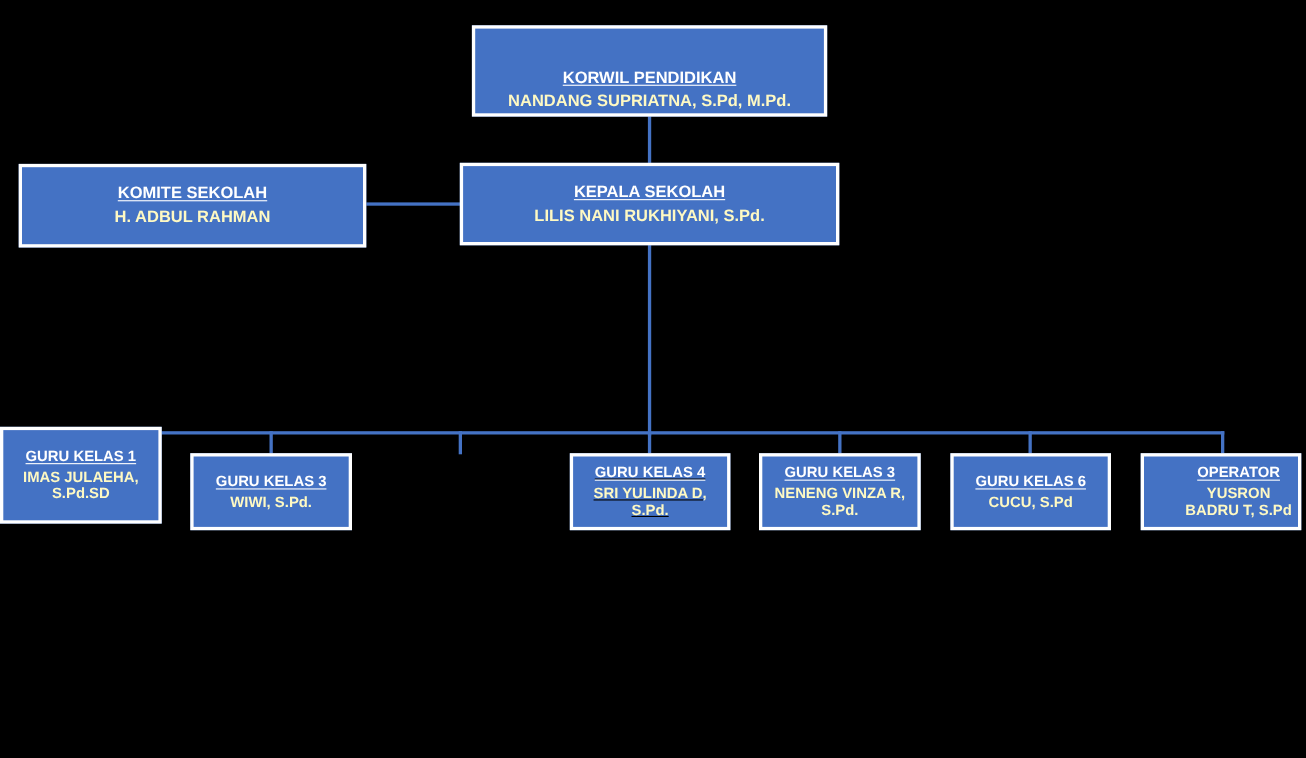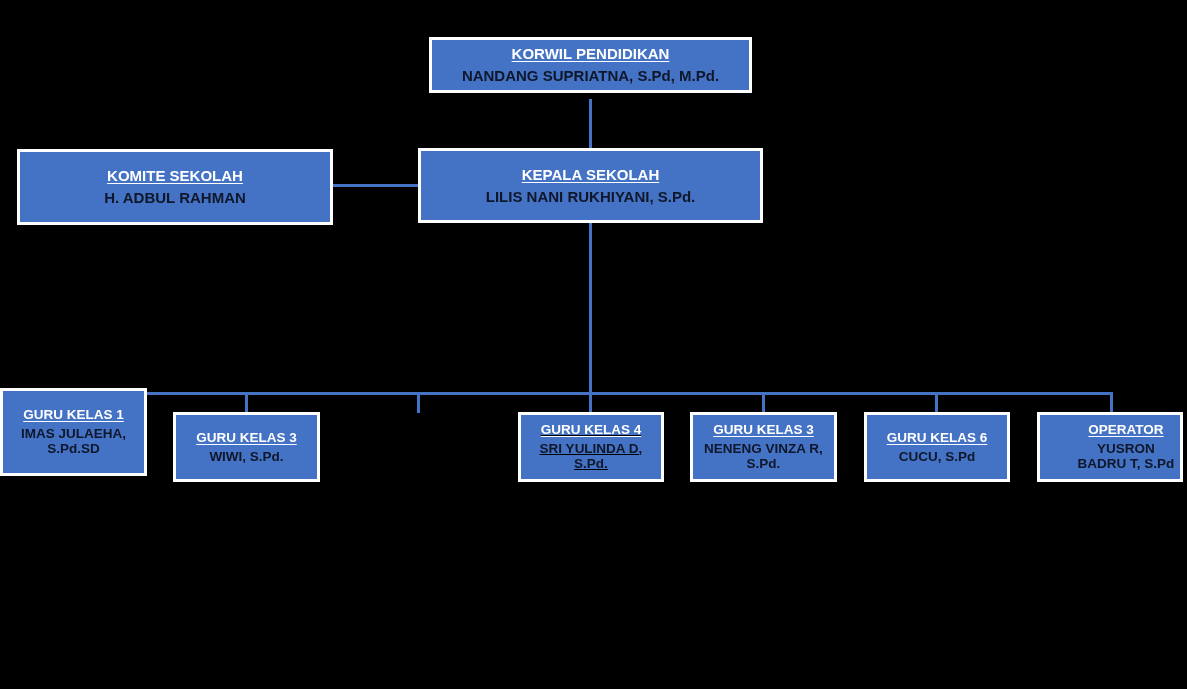--- a/index.html
+++ b/index.html
@@ -34,21 +34,21 @@
     padding: 2px 4px;
   }
   .node .role {
     color: #FFFFFF;
     font-weight: bold;
     text-decoration: underline;
     text-underline-offset: 2px;
     white-space: nowrap;
   }
   .node .person {
-    color: #0f172a;
+    color: #fef9c3;
     font-weight: bold;
   }
 
   
   .node.lvl1 .role   { font-size: 15px; margin-bottom: 4px; }
   .node.lvl1 .person { font-size: 15px; }
 
   .node.lvl2 .role   { font-size: 15px; margin-bottom: 4px; }
   .node.lvl2 .person { font-size: 15px; }
 
@@ -75,21 +75,21 @@
   <div class="line" style="left:73px; top:392px; width:1040px; height:3px;"></div>
 
   <div class="line" style="left:73px; top:392px; width:3px; height:21px;"></div>
   <div class="line" style="left:245px; top:392px; width:3px; height:21px;"></div>
   <div class="line" style="left:417px; top:392px; width:3px; height:21px;"></div>
   <div class="line" style="left:589px; top:392px; width:3px; height:21px;"></div>
   <div class="line" style="left:762px; top:392px; width:3px; height:21px;"></div>
   <div class="line" style="left:935px; top:392px; width:3px; height:21px;"></div>
   <div class="line" style="left:1110px; top:392px; width:3px; height:21px;"></div>
 
-  <div class="node lvl1" style="left:429px; top:37px; width:323px; height:56px;">
+  <div class="node lvl1" style="left:429px; top:23px; width:323px; height:83px;justify-content:flex-end;">
     <div class="role">KORWIL PENDIDIKAN</div>
     <div class="person">NANDANG SUPRIATNA, S.Pd, M.Pd.</div>
   </div>
 
   <div class="node lvl2" style="left:418px; top:148px; width:345px; height:75px;">
     <div class="role">KEPALA SEKOLAH</div>
     <div class="person">LILIS NANI RUKHIYANI, S.Pd.</div>
   </div>
 
   <div class="node lvl2" style="left:17px; top:149px; width:316px; height:76px;">

